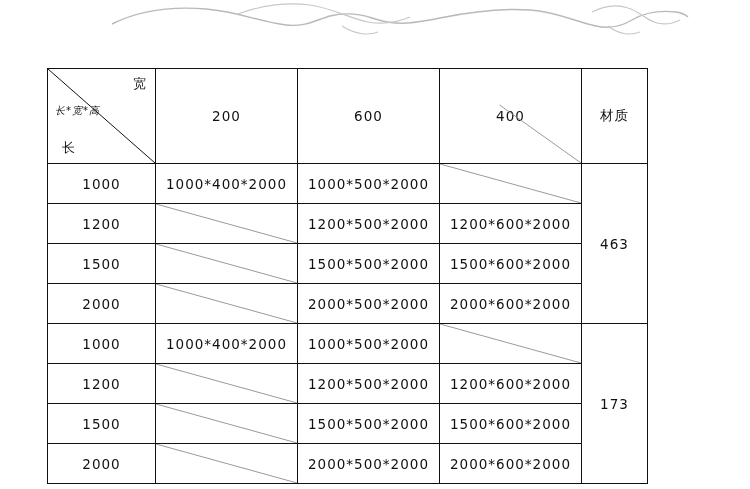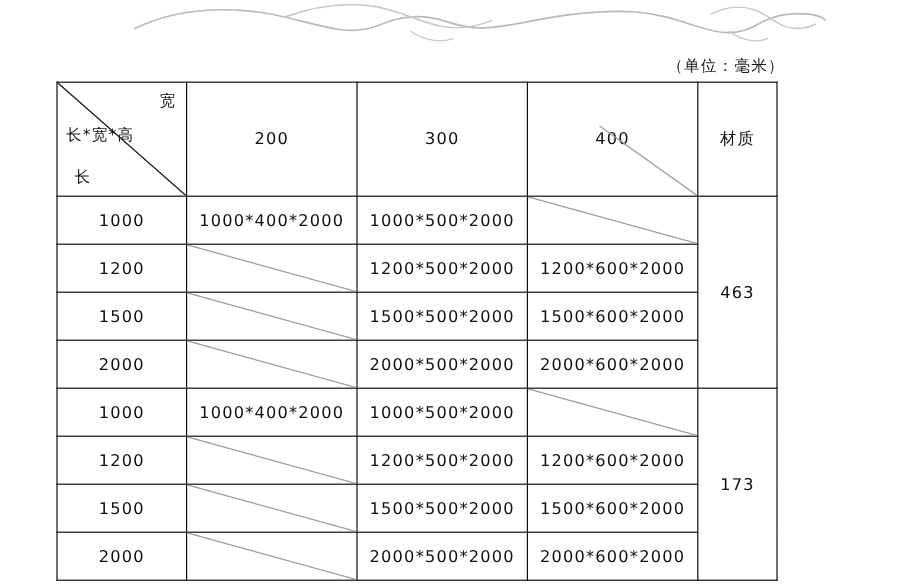--- a/index.html
+++ b/index.html
@@ -82,21 +82,22 @@
   .corner .lbl-w {
     position: absolute;
     right: 8px;
     top: 6px;
     font-size: 13px;
   }
   .corner .lbl-lwh {
     position: absolute;
     left: 7px;
     top: 35px;
-    font-size: 13px;
+    font-size: 10px;
+    font-style: italic;
   }
   .corner .lbl-l {
     position: absolute;
     left: 14px;
     bottom: 6px;
     font-size: 13px;
   }
   .hdr-num { font-size: 15px; letter-spacing: 2px; }
   .mat-cell { font-size: 14px; font-weight: bold; letter-spacing: 2px; }
   .cell-val { font-size: 13px; letter-spacing: 0.5px; white-space: nowrap; }
@@ -119,21 +120,20 @@
   <svg class="scribble" viewBox="0 0 580 46" preserveAspectRatio="none">
     <path d="M2,24 C30,10 60,6 96,9 C130,12 150,22 176,25 C196,27 206,20 220,16 C236,12 250,14 262,18
              C286,26 300,24 330,18 C360,12 392,8 420,10 C448,12 466,22 486,26 C500,29 512,26 522,20
              C534,13 548,10 566,12 C572,13 576,15 578,17" fill="none" stroke="#b9b9b9" stroke-width="1.4"></path>
     <path d="M128,14 C150,6 176,2 200,5 C222,8 238,18 258,22 C274,25 288,22 300,17" fill="none" stroke="#c7c7c7" stroke-width="1.2"></path>
     <path d="M482,12 C494,6 506,4 518,8 C528,11 534,18 544,22 C552,25 562,24 570,20" fill="none" stroke="#c7c7c7" stroke-width="1.2"></path>
     <path d="M232,26 C244,34 258,36 268,32" fill="none" stroke="#c7c7c7" stroke-width="1.1"></path>
     <path d="M498,26 C508,34 520,36 530,32" fill="none" stroke="#c7c7c7" stroke-width="1.1"></path>
   </svg>
 
-  <div class="unit-note">（单位：毫米）</div>
 
   <div class="table-wrap">
     <table class="spec">
       <colgroup>
         <col class="col-row">
           <col class="col-400">
           <col class="col-500">
           <col class="col-600">
           <col class="col-mat">
       </colgroup>
@@ -141,21 +141,21 @@
         <tr class="hdr">
           <td class="corner">
             <svg class="diag" viewBox="0 0 108 94" preserveAspectRatio="none">
               <line x1="0" y1="0" x2="108" y2="94" stroke="#111" stroke-width="1"></line>
             </svg>
             <span class="lbl-w">宽</span>
             <span class="lbl-lwh">长*宽*高</span>
             <span class="lbl-l">长</span>
           </td>
           <td class="hdr-num">200</td>
-          <td class="hdr-num">300</td>
+          <td class="hdr-num">600</td>
           <td class="hdr-num slash">
             <svg viewBox="0 0 142 94" preserveAspectRatio="none">
               <line x1="142" y1="94" x2="60" y2="36" stroke="#9a9a9a" stroke-width="1"></line>
             </svg>
             <span>400</span>
           </td>
           <td class="mat-cell">材质</td>
         </tr>
 
         <tr class="body">

